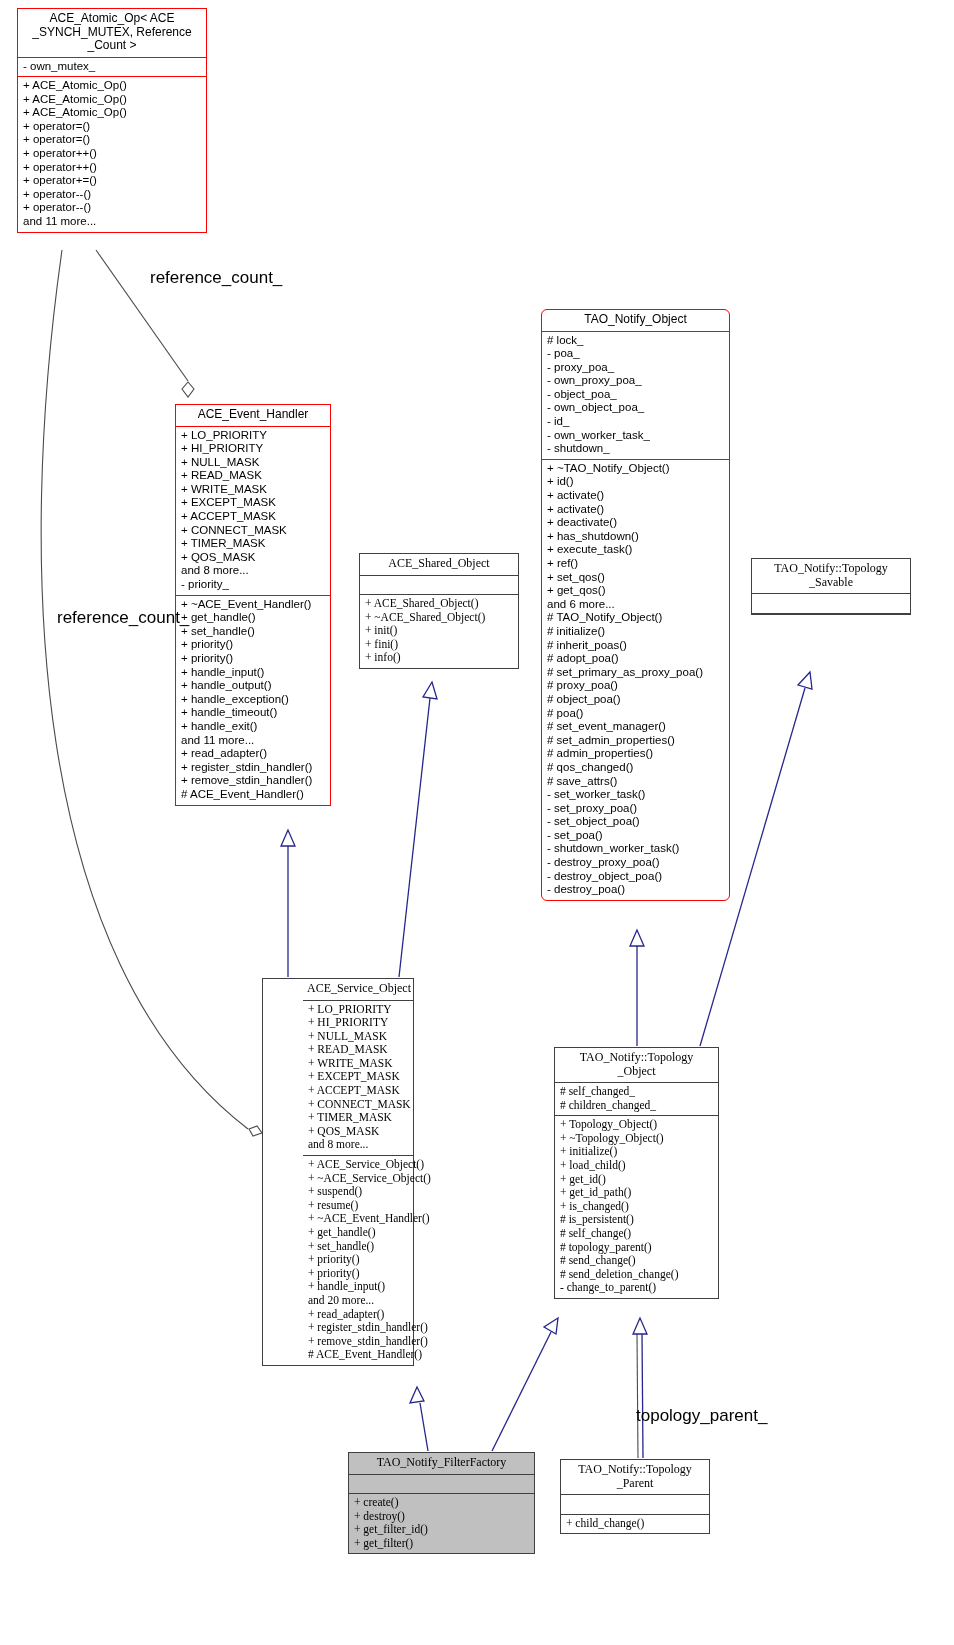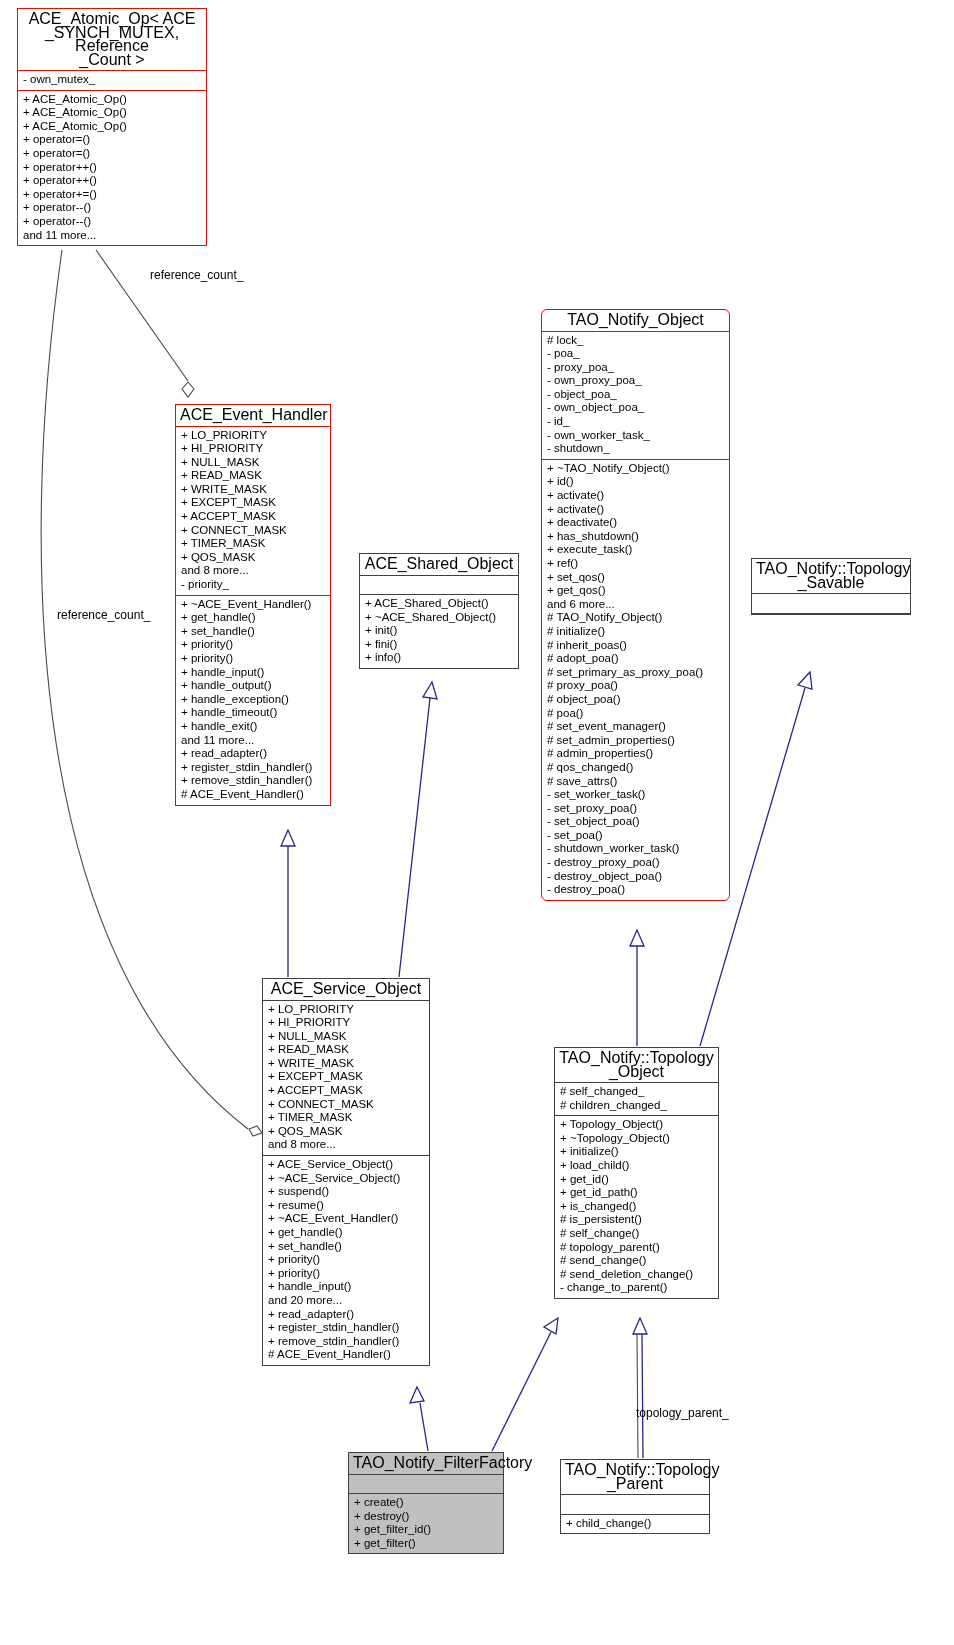--- a/index.html
+++ b/index.html
@@ -14,46 +14,46 @@
   .uml-class{
     position:absolute;
     box-sizing:border-box;
     background:#ffffff;
     font-size:11.5px;
     line-height:13.6px;
     color:#000000;
     z-index:5;
   }
   .uml-class.red{border:1px solid #ff0000;}
-  .uml-class.black{border:1px solid #404040;}
+  .uml-class.black{border:1px solid #404040;font-family:Liberation Serif, serif;}
   .uml-class.filled{background:#c0c0c0;}
 
   .uml-title{
     text-align:center;
     padding:3px 4px 4px 4px;
-    font-size:16px;
+    font-size:12px;
     line-height:13.5px;
     white-space:pre-line;
   }
   .red > .uml-title{border-bottom:1px solid #ff0000;}
   .black > .uml-title{border-bottom:1px solid #404040;}
 
   .uml-attrs{
     padding:2px 4px 3px 5px;
     min-height:9px;
   }
   .red > .uml-attrs{border-bottom:1px solid #ff0000;}
   .black > .uml-attrs{border-bottom:1px solid #404040;}
 
   .uml-ops{padding:2px 4px 3px 5px;}
   .uml-row{white-space:nowrap;}
 
   .edge-label{
     position:absolute;
-    font-size:12px;
+    font-size:17px;
     color:#000000;
     white-space:nowrap;
     z-index:6;
     background:transparent;
   }
 
   .ln-assoc{stroke:#4a4a4a;stroke-width:1.1;fill:none;}
   .ln-inherit{stroke:#26268c;stroke-width:1.3;fill:none;}
   .dia-open{fill:#ffffff;stroke:#4a4a4a;stroke-width:1.1;}
   .tri-open{fill:#ffffff;stroke:#26268c;stroke-width:1.3;}
@@ -215,21 +215,21 @@
   </div>
 
   <div class="uml-class black" style="left:751px; top:558px; width:160px;">
     <div class="uml-title">TAO_Notify::Topology
 _Savable</div>
     <div class="uml-attrs">
         <div class="uml-row">&nbsp;</div>
       </div>
   </div>
 
-  <div class="uml-class black" style="left:262px; top:978px; width:168px;">
+  <div class="uml-class black" style="left:262px; top:978px; width:152px;padding-left:40px;">
     <div class="uml-title">ACE_Service_Object</div>
     <div class="uml-attrs">
         <div class="uml-row">+ LO_PRIORITY</div>
         <div class="uml-row">+ HI_PRIORITY</div>
         <div class="uml-row">+ NULL_MASK</div>
         <div class="uml-row">+ READ_MASK</div>
         <div class="uml-row">+ WRITE_MASK</div>
         <div class="uml-row">+ EXCEPT_MASK</div>
         <div class="uml-row">+ ACCEPT_MASK</div>
         <div class="uml-row">+ CONNECT_MASK</div>
@@ -273,21 +273,21 @@
         <div class="uml-row">+ is_changed()</div>
         <div class="uml-row"># is_persistent()</div>
         <div class="uml-row"># self_change()</div>
         <div class="uml-row"># topology_parent()</div>
         <div class="uml-row"># send_change()</div>
         <div class="uml-row"># send_deletion_change()</div>
         <div class="uml-row">- change_to_parent()</div>
       </div>
   </div>
 
-  <div class="uml-class black filled" style="left:348px; top:1452px; width:156px;">
+  <div class="uml-class black filled" style="left:348px; top:1452px; width:187px;">
     <div class="uml-title">TAO_Notify_FilterFactory</div>
     <div class="uml-attrs">
         <div class="uml-row">&nbsp;</div>
       </div>
     <div class="uml-ops">
         <div class="uml-row">+ create()</div>
         <div class="uml-row">+ destroy()</div>
         <div class="uml-row">+ get_filter_id()</div>
         <div class="uml-row">+ get_filter()</div>
       </div>

